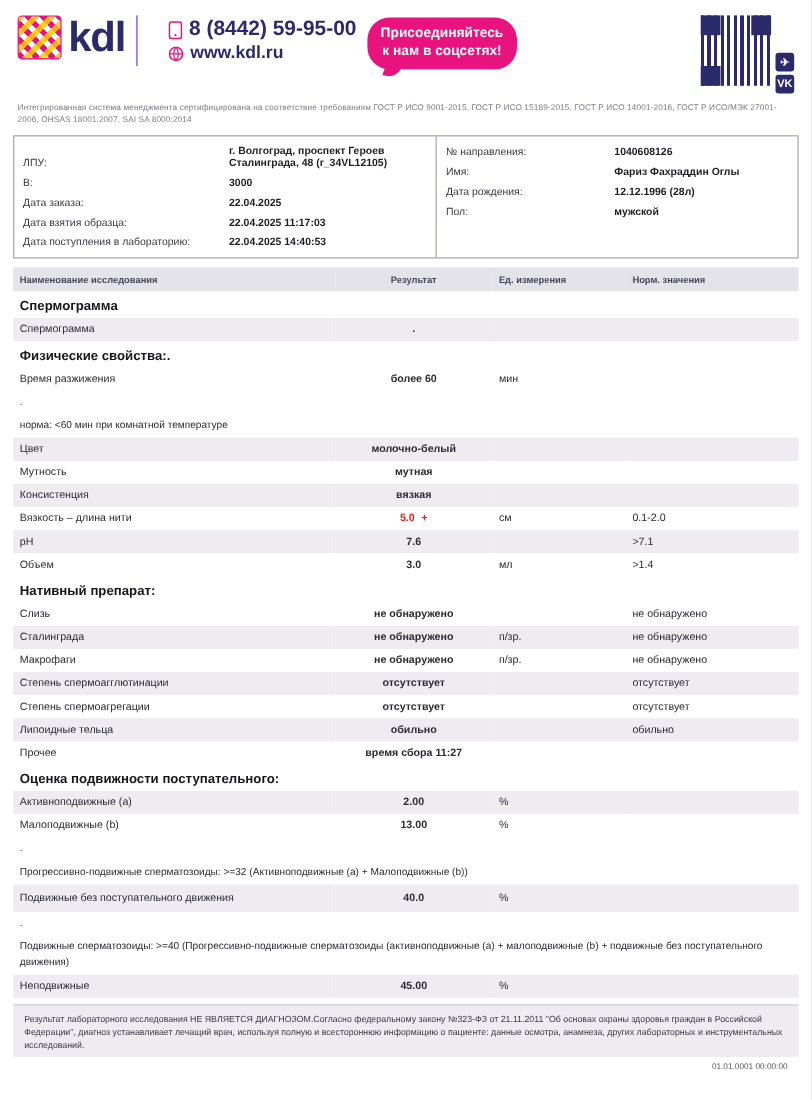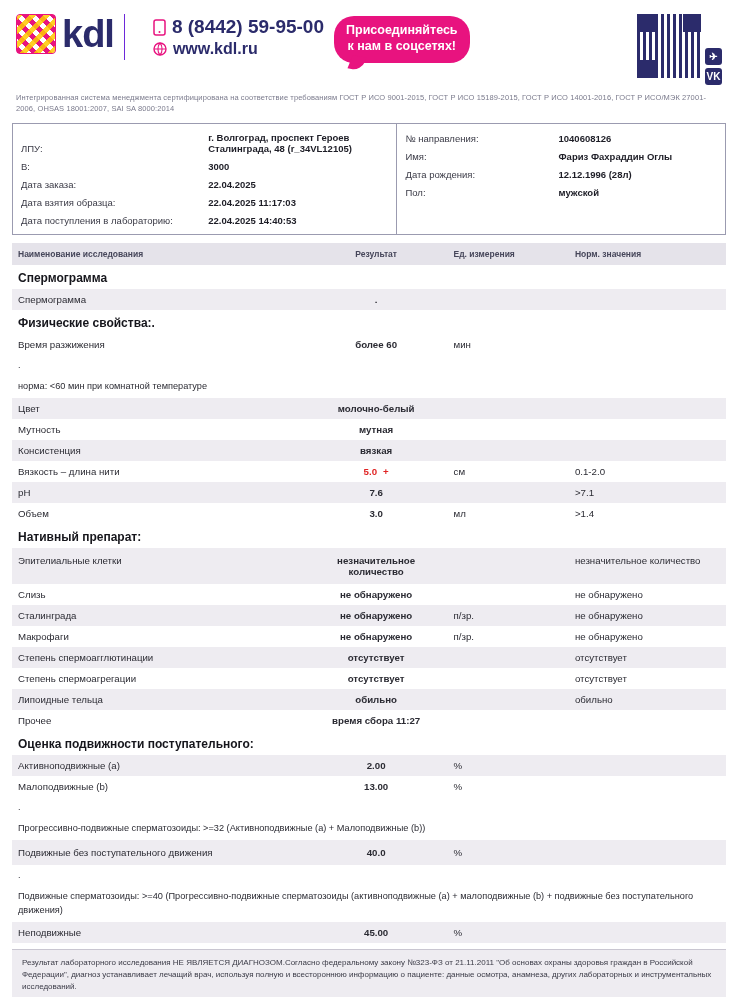--- a/index.html
+++ b/index.html
@@ -351,26 +351,20 @@
           </tr>
           <tr class="">
             <td class="col-name">Объем</td>
             <td class="col-res"><span>3.0</span></td>
             <td class="col-unit">мл</td>
             <td class="col-norm">&gt;1.4</td>
           </tr>
           <tr class="section">
             <td colspan="4">Нативный препарат:</td>
           </tr>
-          <tr class="shade tall">
-            <td class="col-name">Эпителиальные клетки</td>
-            <td class="col-res"><span>незначительное количество</span></td>
-            <td class="col-unit"></td>
-            <td class="col-norm">незначительное количество</td>
-          </tr>
           <tr class="">
             <td class="col-name">Слизь</td>
             <td class="col-res"><span>не обнаружено</span></td>
             <td class="col-unit"></td>
             <td class="col-norm">не обнаружено</td>
           </tr>
           <tr class="shade ">
             <td class="col-name">Сталинграда</td>
             <td class="col-res"><span>не обнаружено</span></td>
             <td class="col-unit">п/зр.</td>

